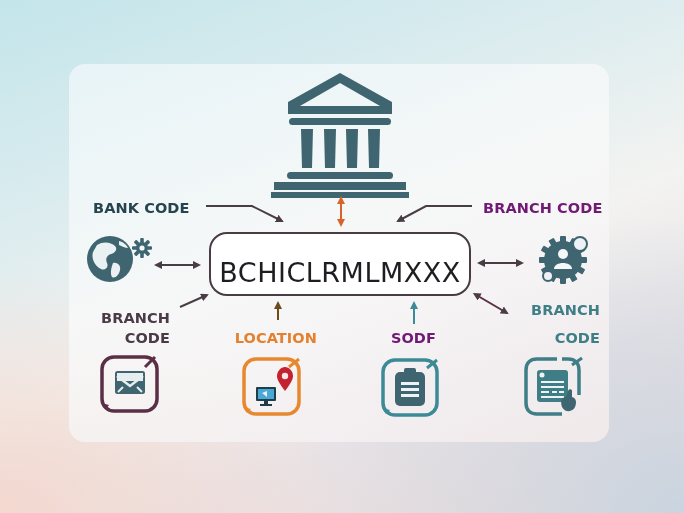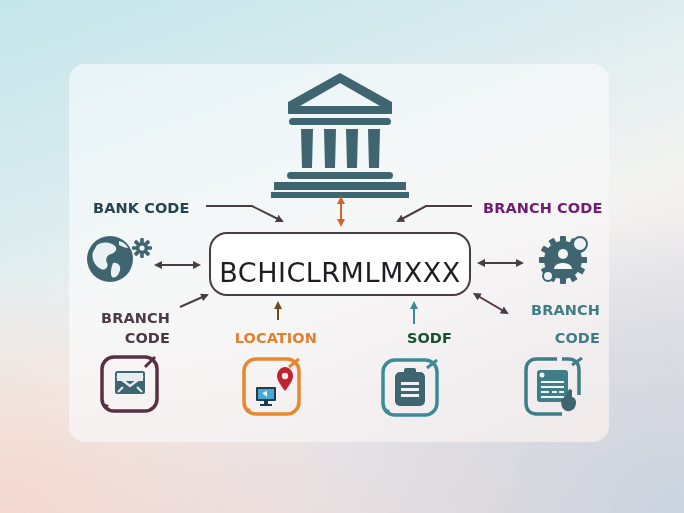--- a/index.html
+++ b/index.html
@@ -139,21 +139,21 @@
   </g>
   <circle cx="44" cy="12" r="7" fill="#eef2f4" stroke="#3f6670" stroke-width="2"></circle>
   <circle cx="12" cy="44" r="5" fill="#eef2f4" stroke="#3f6670" stroke-width="2"></circle>
   <circle cx="27" cy="22" r="5" fill="#f4f7f8"></circle>
   <path d="M18 37 C18 29 36 29 36 37 Z" fill="#f4f7f8"></path>
 </svg>
 
 <div class="label" style="left:88px;top:308px;width:82px;color:#4a3a45">BRANCH</div>
 <div class="label" style="left:88px;top:328px;width:82px;color:#4a3a45">CODE</div>
 <div class="label" style="left:233px;top:328px;width:84px;color:#e3812e">LOCATION</div>
-<div class="label" style="left:376px;top:328px;width:76px;color:#14532d">SODF</div>
+<div class="label" style="left:360px;top:328px;width:76px;color:#701a75">SODF</div>
 <div class="label" style="left:520px;top:300px;width:80px;color:#3f7e86">BRANCH</div>
 <div class="label" style="left:520px;top:328px;width:80px;color:#3f7e86">CODE</div>
 
 <svg class="abs" style="left:98px;top:352px" width="64" height="64" viewBox="0 0 64 64">
   <rect x="4" y="5" width="55" height="54" rx="12" fill="none" stroke="#5a2f45" stroke-width="3.5"></rect>
   <line x1="47" y1="15" x2="57" y2="5" stroke="#5a2f45" stroke-width="3"></line>
   <path d="M8 57 L3 51 L11 53 Z" fill="#5a2f45"></path>
   <rect x="17" y="19" width="30" height="23" rx="2.5" fill="#3f6670"></rect>
   <rect x="19" y="21" width="26" height="8" fill="#e7eef0"></rect>
   <path d="M19 24 L32 34 L45 24" fill="none" stroke="#e7eef0" stroke-width="2.5"></path>

